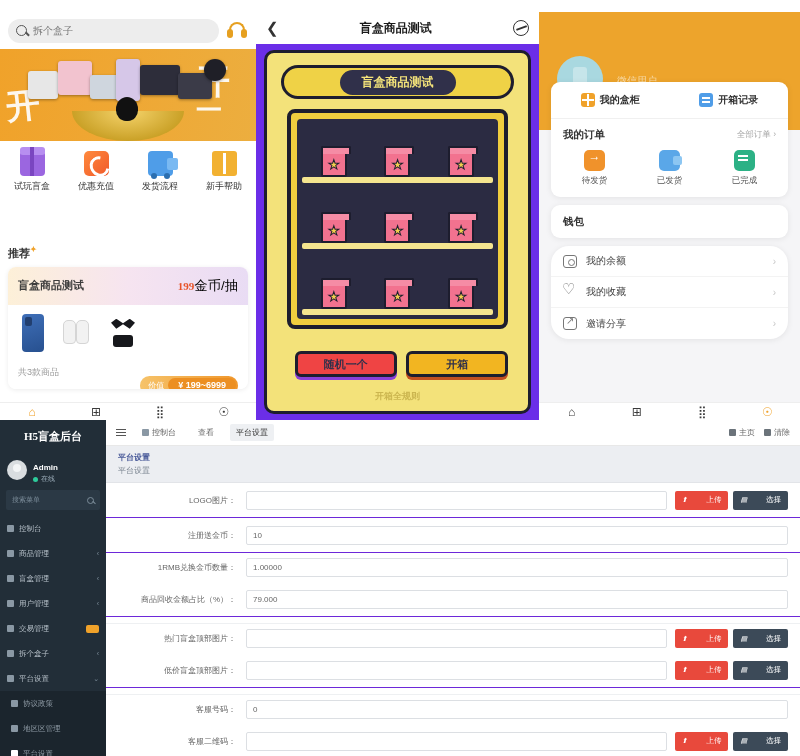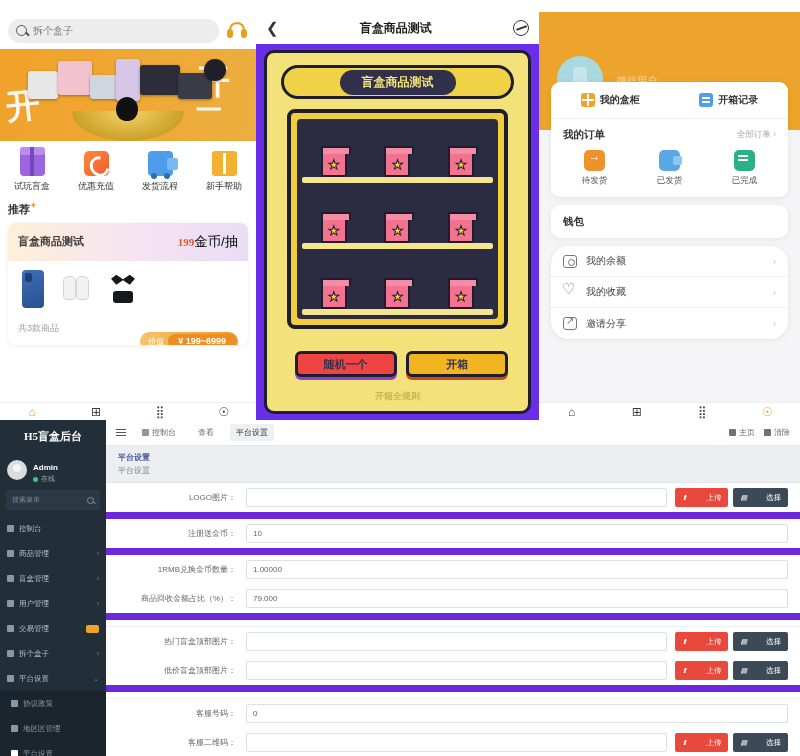--- a/index.html
+++ b/index.html
@@ -53,21 +53,21 @@
   .ic-coin{background:linear-gradient(135deg,#ff8a3d,#f05a2a);border-radius:5px;}
   .ic-coin:after{content:"";position:absolute;left:6px;top:5px;width:13px;height:15px;border:3px solid #fff;
                  border-right-color:transparent;border-radius:50%;transform:rotate(-35deg);}
   .ic-truck{background:#4f9de8;border-radius:4px;}
   .ic-truck:before{content:"";position:absolute;right:-5px;top:7px;width:11px;height:12px;background:#79b9f2;border-radius:2px;}
   .ic-truck:after{content:"";position:absolute;left:3px;bottom:-3px;width:6px;height:6px;background:#2c6fb0;border-radius:50%;
                   box-shadow:13px 0 0 #2c6fb0;}
   .ic-book{background:#f2b131;border-radius:3px;}
   .ic-book:after{content:"";position:absolute;left:11px;top:2px;width:3px;height:21px;background:#fff;}
 
-  .p1-rec { font-size:11px; font-weight:bold; color:#333; padding:4px 9px 2px 8px; font-family:"Liberation Serif",serif;}
+  .p1-rec { font-size:11px; font-weight:bold; color:#333; padding:4px 9px 2px 8px; font-family:"Liberation Serif",serif;margin-top:44px;}
   .p1-rec sup{color:#f0a22a;font-size:8px;}
   .p1-card { margin:4px 8px 0; border-radius:8px; overflow:hidden; background:#fff;
              box-shadow:0 1px 5px rgba(0,0,0,.08); }
   .p1-card-top { height:38px; background:linear-gradient(90deg,#fdf0d8,#f6e4f0,#e9dcf4);
                  display:flex; align-items:center; justify-content:space-between; padding:0 10px;}
   .p1-card-title{font-size:11px;font-weight:bold;color:#3c3c3c;font-family:"Liberation Serif",serif;}
   .p1-price{color:#e8542a;font-size:11px;font-weight:bold;font-family:"Liberation Serif",serif;}
   .p1-card-body{height:56px;display:flex;align-items:center;gap:18px;padding:0 14px;background:#fff;}
   .mini-phone{width:22px;height:38px;border-radius:4px;background:linear-gradient(160deg,#3f6fb8,#27508f);position:relative;}
   .mini-phone:after{content:"";position:absolute;left:3px;top:3px;width:7px;height:9px;background:#223f6f;border-radius:2px;}
@@ -211,21 +211,21 @@
   .adm-tab.cur{background:#eef0f3;color:#333;}
   .adm-tab .hi{width:7px;height:7px;background:#8a98a4;border-radius:1px;}
   .adm-topr{margin-left:auto;display:flex;gap:9px;align-items:center;}
   .adm-topr .ti{display:flex;align-items:center;gap:3px;font-size:8px;color:#666;}
   .adm-topr .ti .sq{width:7px;height:7px;background:#6b737a;border-radius:1px;}
 
   .adm-crumb{background:#eceef2;padding:6px 12px;border-bottom:1px solid #e2e4e8;}
   .adm-crumb .c1{font-size:8px;color:#4a5b9a;font-weight:bold;}
   .adm-crumb .c2{font-size:8px;color:#7a8490;margin-top:2px;}
   .adm-form{background:#fff;margin:0;}
-  .frow{display:flex;align-items:center;min-height:35px;padding:5px 12px;border-bottom:7px solid #6d28d9;}
+  .frow{display:flex;align-items:center;min-height:35px;padding:5px 12px;border-bottom:1px solid #6d28d9;}
   .frow.tight{min-height:26px;border-bottom:none;}
   .flabel{width:128px;text-align:right;padding-right:10px;font-size:8px;color:#666;flex:none;}
   .finput{flex:1;height:19px;border:1px solid #dcdfe3;border-radius:2px;background:#fff;
           display:flex;align-items:center;padding:0 6px;font-size:8px;color:#666;}
   .fbtns{display:flex;gap:5px;margin-left:8px;}
   .fbtn{height:19px;border-radius:2px;font-size:7.5px;color:#fff;display:flex;align-items:center;
         gap:19px;padding:0 7px;border:none;}
   .fbtn.up{background:#e8493c;}
   .fbtn.sel{background:#3c4a58;}
   .fbtn .g{font-size:7px;}

